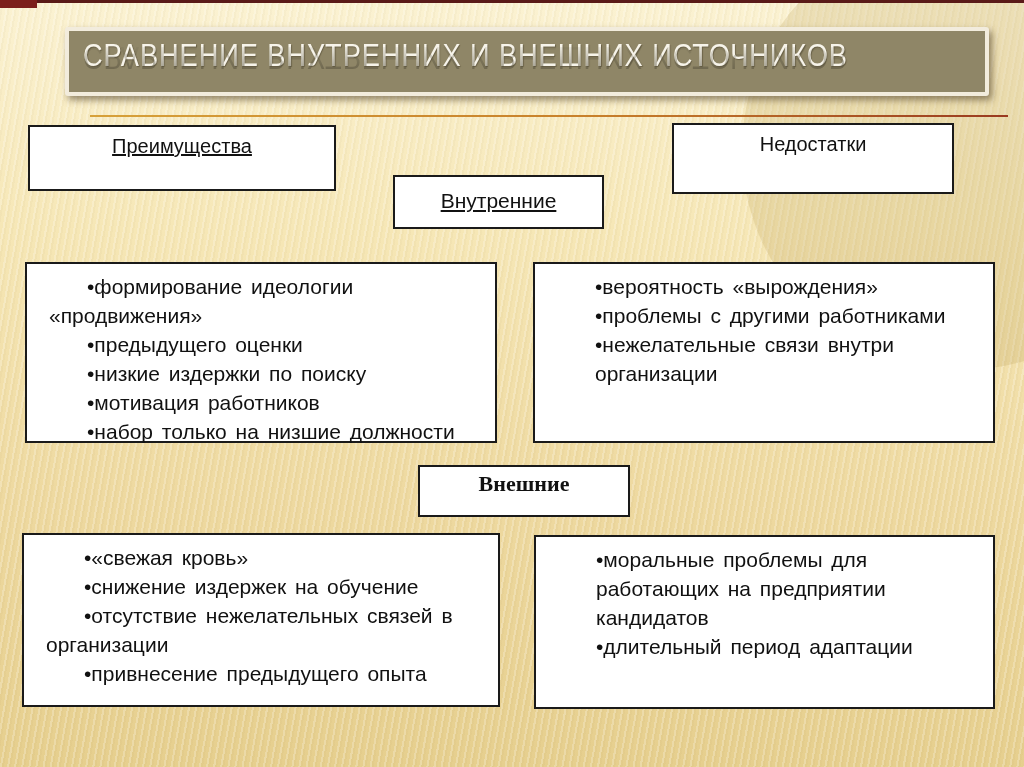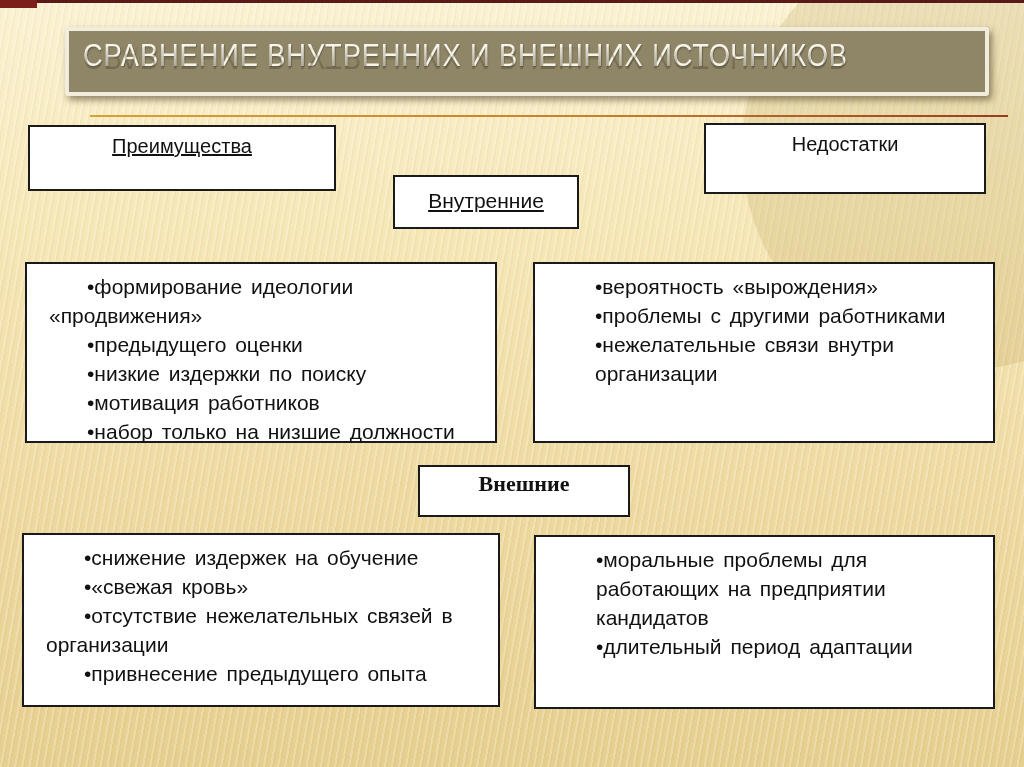--- a/index.html
+++ b/index.html
@@ -20,22 +20,22 @@
   .title-text{top:7px;color:#f7f4ea;transform:scaleX(.88);text-shadow:1px 1px 1px rgba(60,50,30,.45);}
   .title-reflect{top:44px;color:#55503d;transform:scaleX(.88) scaleY(-1);opacity:.75;
     -webkit-mask-image:linear-gradient(to bottom,rgba(0,0,0,.85) 0%,rgba(0,0,0,0) 90%);
     mask-image:linear-gradient(to bottom,rgba(0,0,0,.85) 0%,rgba(0,0,0,0) 90%);}
   .title-underline{position:absolute;left:90px;top:115px;width:918px;height:2px;
     background:linear-gradient(90deg,#d7a139 0%,#c8802b 55%,#9a3a20 100%);}
   
   .wbox{position:absolute;background:#fff;border:2px solid #1a1a1a;box-sizing:border-box;color:#111;}
   .label-box{text-align:center;font-size:20px;padding-top:8px;}
   #adv-label{left:28px;top:125px;width:308px;height:66px;text-decoration:underline;}
-  #dis-label{left:704px;top:123px;width:282px;height:71px;}
-  #internal-label{left:393px;top:175px;width:186px;height:54px;font-size:21px;padding-top:12px;}
+  #dis-label{left:672px;top:123px;width:282px;height:71px;}
+  #internal-label{left:393px;top:175px;width:211px;height:54px;font-size:21px;padding-top:12px;}
   #internal-label .u{text-decoration:underline;}
   #external-label{left:418px;top:465px;width:212px;height:52px;font-size:22px;padding-top:4px;
     font-family:"Liberation Serif",serif;font-weight:bold;}
   
   .content-box{font-size:21px;line-height:29px;padding-top:8px;padding-right:10px;}
   .content-box .li{white-space:pre-wrap;word-spacing:3px;}
   .hang .li{padding-left:22px;text-indent:38px;}
   .flush .li{padding-left:60px;text-indent:0;}
   #int-adv{left:25px;top:262px;width:472px;height:181px;}
   #int-dis{left:533px;top:262px;width:462px;height:181px;}
@@ -81,22 +81,22 @@
       <div class="li">•проблемы с другими работниками</div>
       <div class="li">•нежелательные связи внутри
 организации</div>
     </div>
 
   <div id="external-label" class="wbox label-box">
     <span>Внешние</span>
   </div>
 
   <div id="ext-adv" class="wbox content-box hang">
+      <div class="li">•«свежая кровь»</div>
       <div class="li">•снижение издержек на обучение</div>
-      <div class="li">•«свежая кровь»</div>
       <div class="li">•отсутствие нежелательных связей в
 организации</div>
       <div class="li">•привнесение предыдущего опыта</div>
     </div>
   <div id="ext-dis" class="wbox content-box flush">
       <div class="li">•моральные проблемы для
 работающих на предприятии
 кандидатов</div>
       <div class="li">•длительный период адаптации</div>
     </div>

